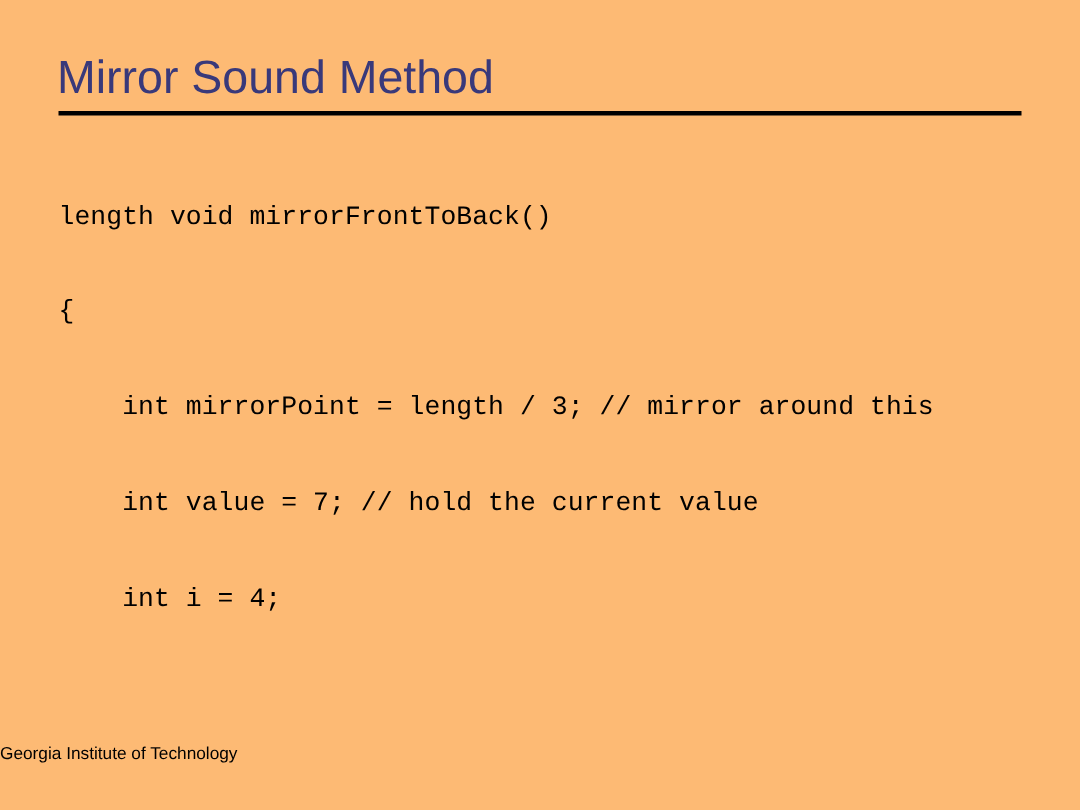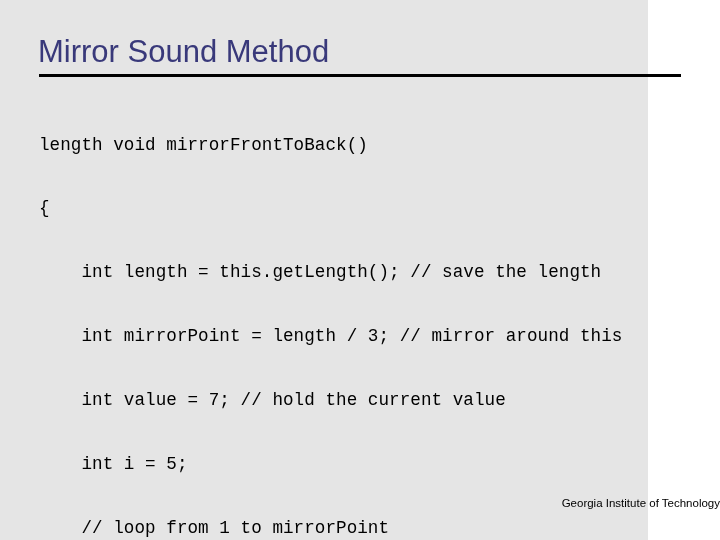--- a/index.html
+++ b/index.html
@@ -9,23 +9,23 @@
   }
   body {
     width: 720px;
     height: 540px;
     overflow: hidden;
     font-family: "Liberation Sans", sans-serif;
     -webkit-font-smoothing: none;
   }
   .slide {
     position: relative;
-    width: 648px;
+    width: 720px;
     height: 540px;
-    background: #e5e5e5;
+    background: #fdba74;
     box-sizing: border-box;
   }
 
   
   .slide-title {
     position: absolute;
     left: 38px;
     top: 33px;
     width: 650px;
     font-family: "Liberation Sans", sans-serif;
@@ -63,44 +63,42 @@
     white-space: pre;
     min-height: 21.3px;
   }
 
   
   .footer {
     position: absolute;
     left: 0;
     top: 495px;
     width: 720px;
-    text-align: right;
+    text-align: left;
     font-family: "Liberation Sans", sans-serif;
     font-size: 11.5px;
     line-height: 16px;
     color: #000000;
   }
 </style>
 </head>
 <body>
 
 <div class="slide">
 
   <div class="slide-title">Mirror Sound Method</div>
 
   <div class="title-rule"></div>
 
   <div class="code-block">
     <div class="code-line">length void mirrorFrontToBack()</div>
     <div class="code-line">{</div>
-    <div class="code-line">    int length = this.getLength(); // save the length</div>
     <div class="code-line">    int mirrorPoint = length / 3; // mirror around this</div>
     <div class="code-line">    int value = 7; // hold the current value</div>
-    <div class="code-line">    int i = 5;</div>
-    <div class="code-line">    // loop from 1 to mirrorPoint</div>
+    <div class="code-line">    int i = 4;</div>
     
     
     
     
     
     
     
   </div>
 
   <div class="footer">Georgia Institute of Technology</div>

